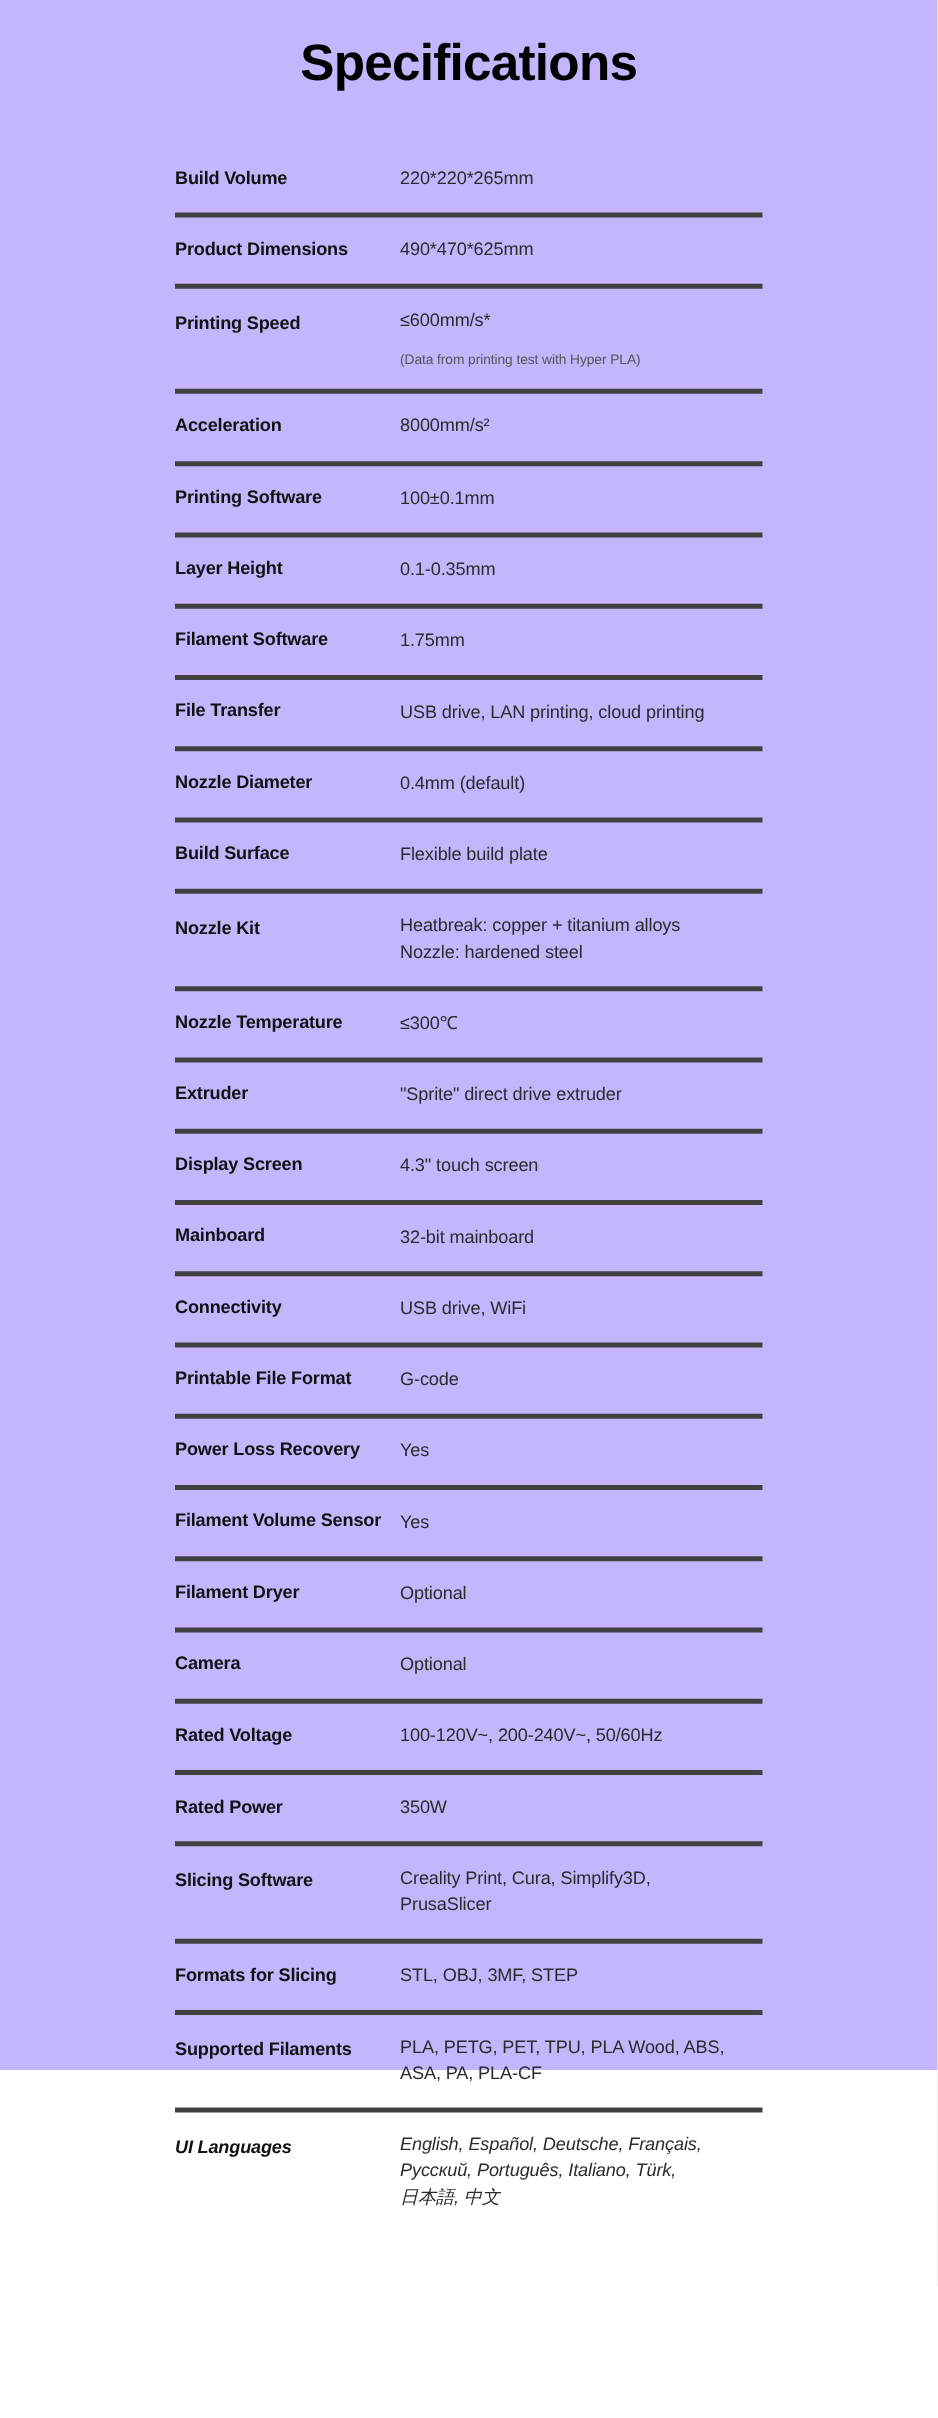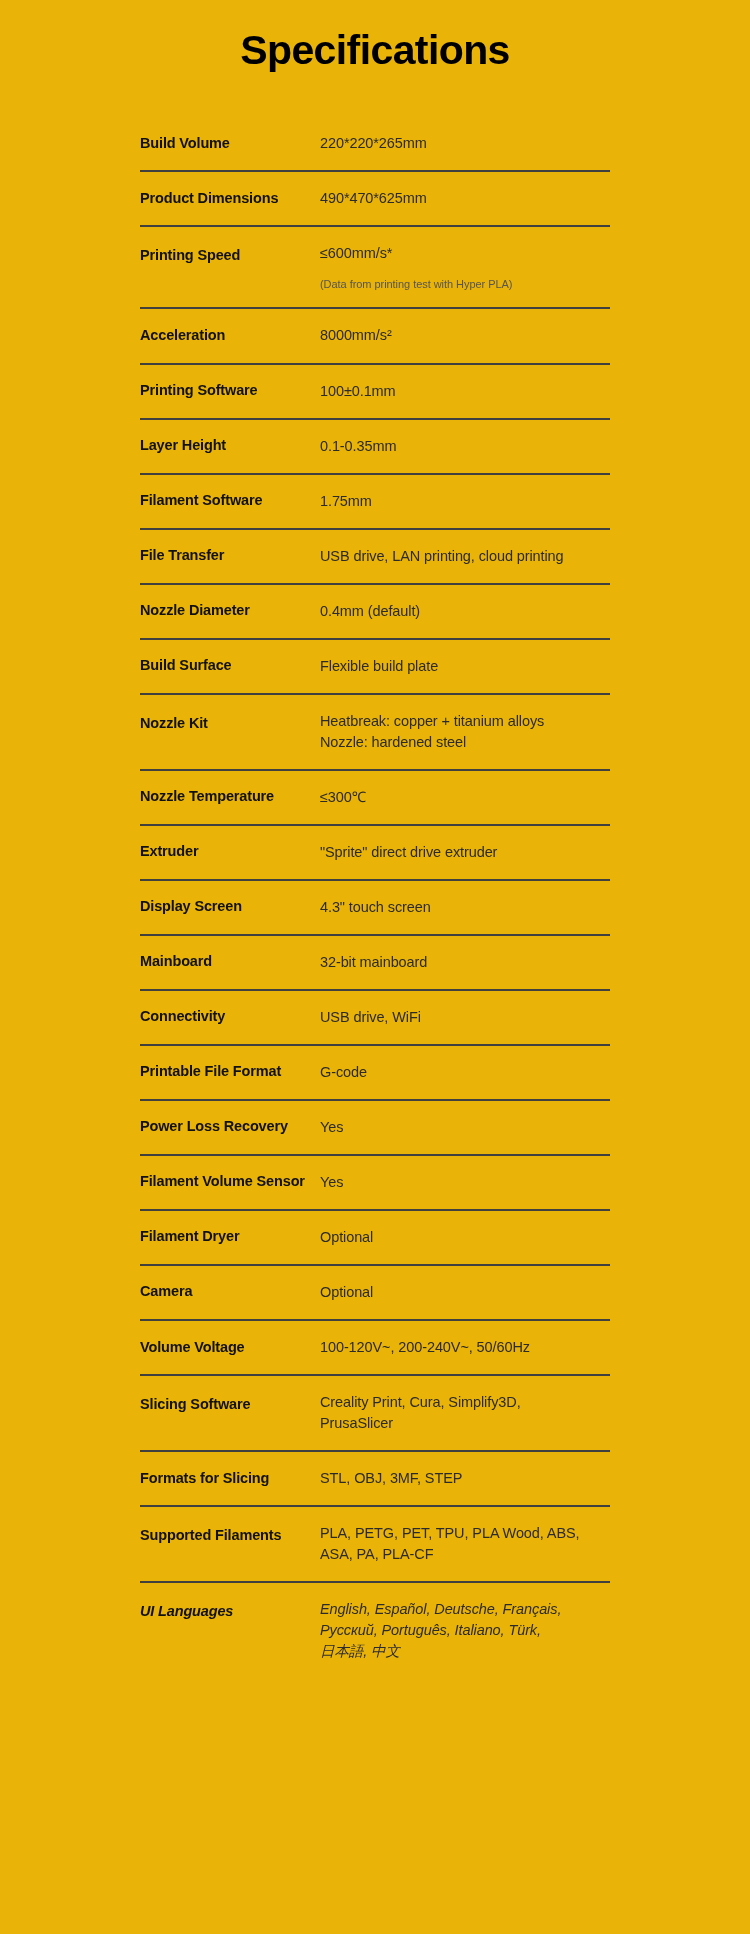--- a/index.html
+++ b/index.html
@@ -9,44 +9,44 @@
   }
   body {
     width: 750px;
     height: 1934px;
     font-family: "Liberation Sans", sans-serif;
     color: #1a1a1a;
     -webkit-font-smoothing: antialiased;
   }
   .page {
     width: 750px;
-    height: 1934px;
+    height: 1656px;
     position: relative;
-    background: #eab308;
+    background: #c4b5fd;
     box-sizing: border-box;
   }
   .page-title {
     text-align: center;
     font-size: 41px;
     font-weight: bold;
     letter-spacing: -0.6px;
     color: #000000;
     margin: 0;
     padding-top: 27px;
     padding-bottom: 0;
     line-height: 1.15;
   }
   .spec-table {
     margin: 0 auto;
     margin-top: 43px;
     width: 470px;
     border-collapse: collapse;
   }
   .spec-row {
-    border-bottom: 2px solid #404040;
+    border-bottom: 4px solid #404040;
   }
   .spec-row:last-child {
     border-bottom: none;
     font-style: italic;
   }
   .spec-label {
     width: 180px;
     box-sizing: border-box;
     font-size: 14.5px;
     font-weight: bold;
@@ -217,23 +217,29 @@
             <span class="value-line">Optional</span>
           </td>
         </tr>
         <tr class="spec-row">
           <td class="spec-label">Camera</td>
           <td class="spec-value">
             <span class="value-line">Optional</span>
           </td>
         </tr>
         <tr class="spec-row">
-          <td class="spec-label">Volume Voltage</td>
+          <td class="spec-label">Rated Voltage</td>
           <td class="spec-value">
             <span class="value-line">100-120V~, 200-240V~, 50/60Hz</span>
+          </td>
+        </tr>
+        <tr class="spec-row">
+          <td class="spec-label">Rated Power</td>
+          <td class="spec-value">
+            <span class="value-line">350W</span>
           </td>
         </tr>
         <tr class="spec-row top-align">
           <td class="spec-label">Slicing Software</td>
           <td class="spec-value">
             <span class="value-line">Creality Print, Cura, Simplify3D,</span>
             <span class="value-line">PrusaSlicer</span>
           </td>
         </tr>
         <tr class="spec-row">

